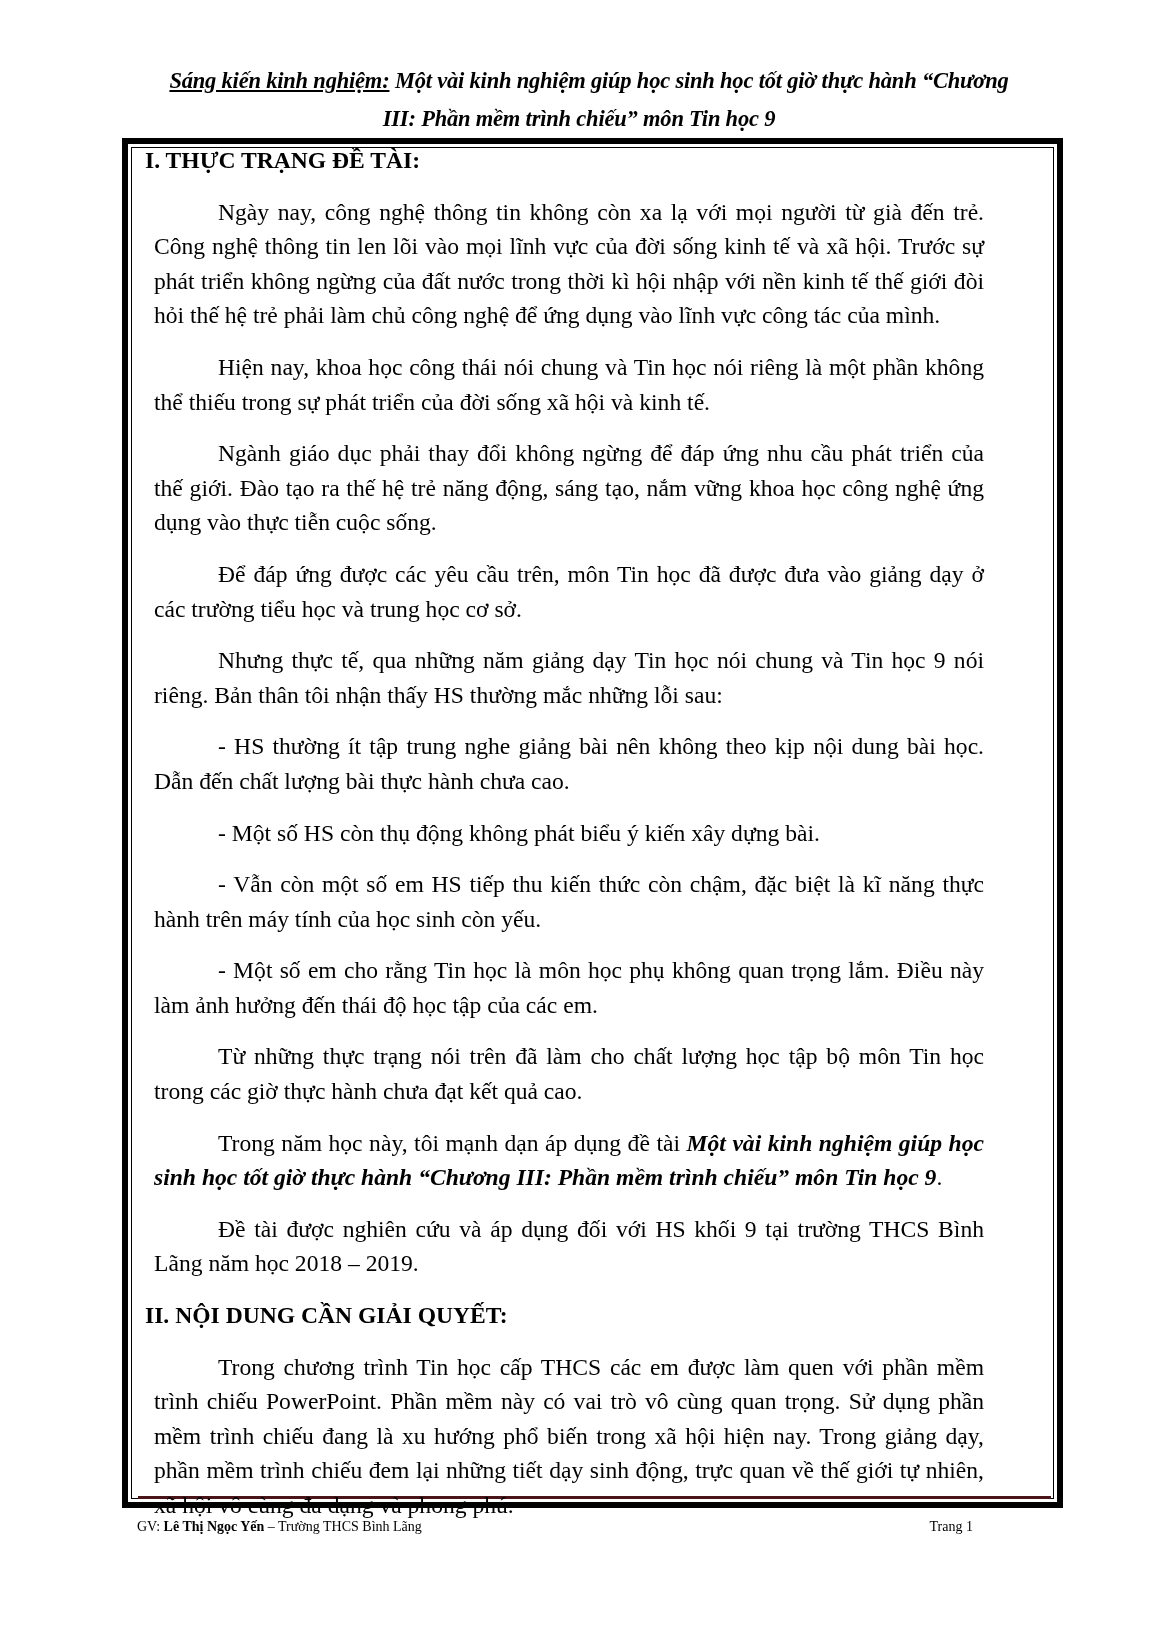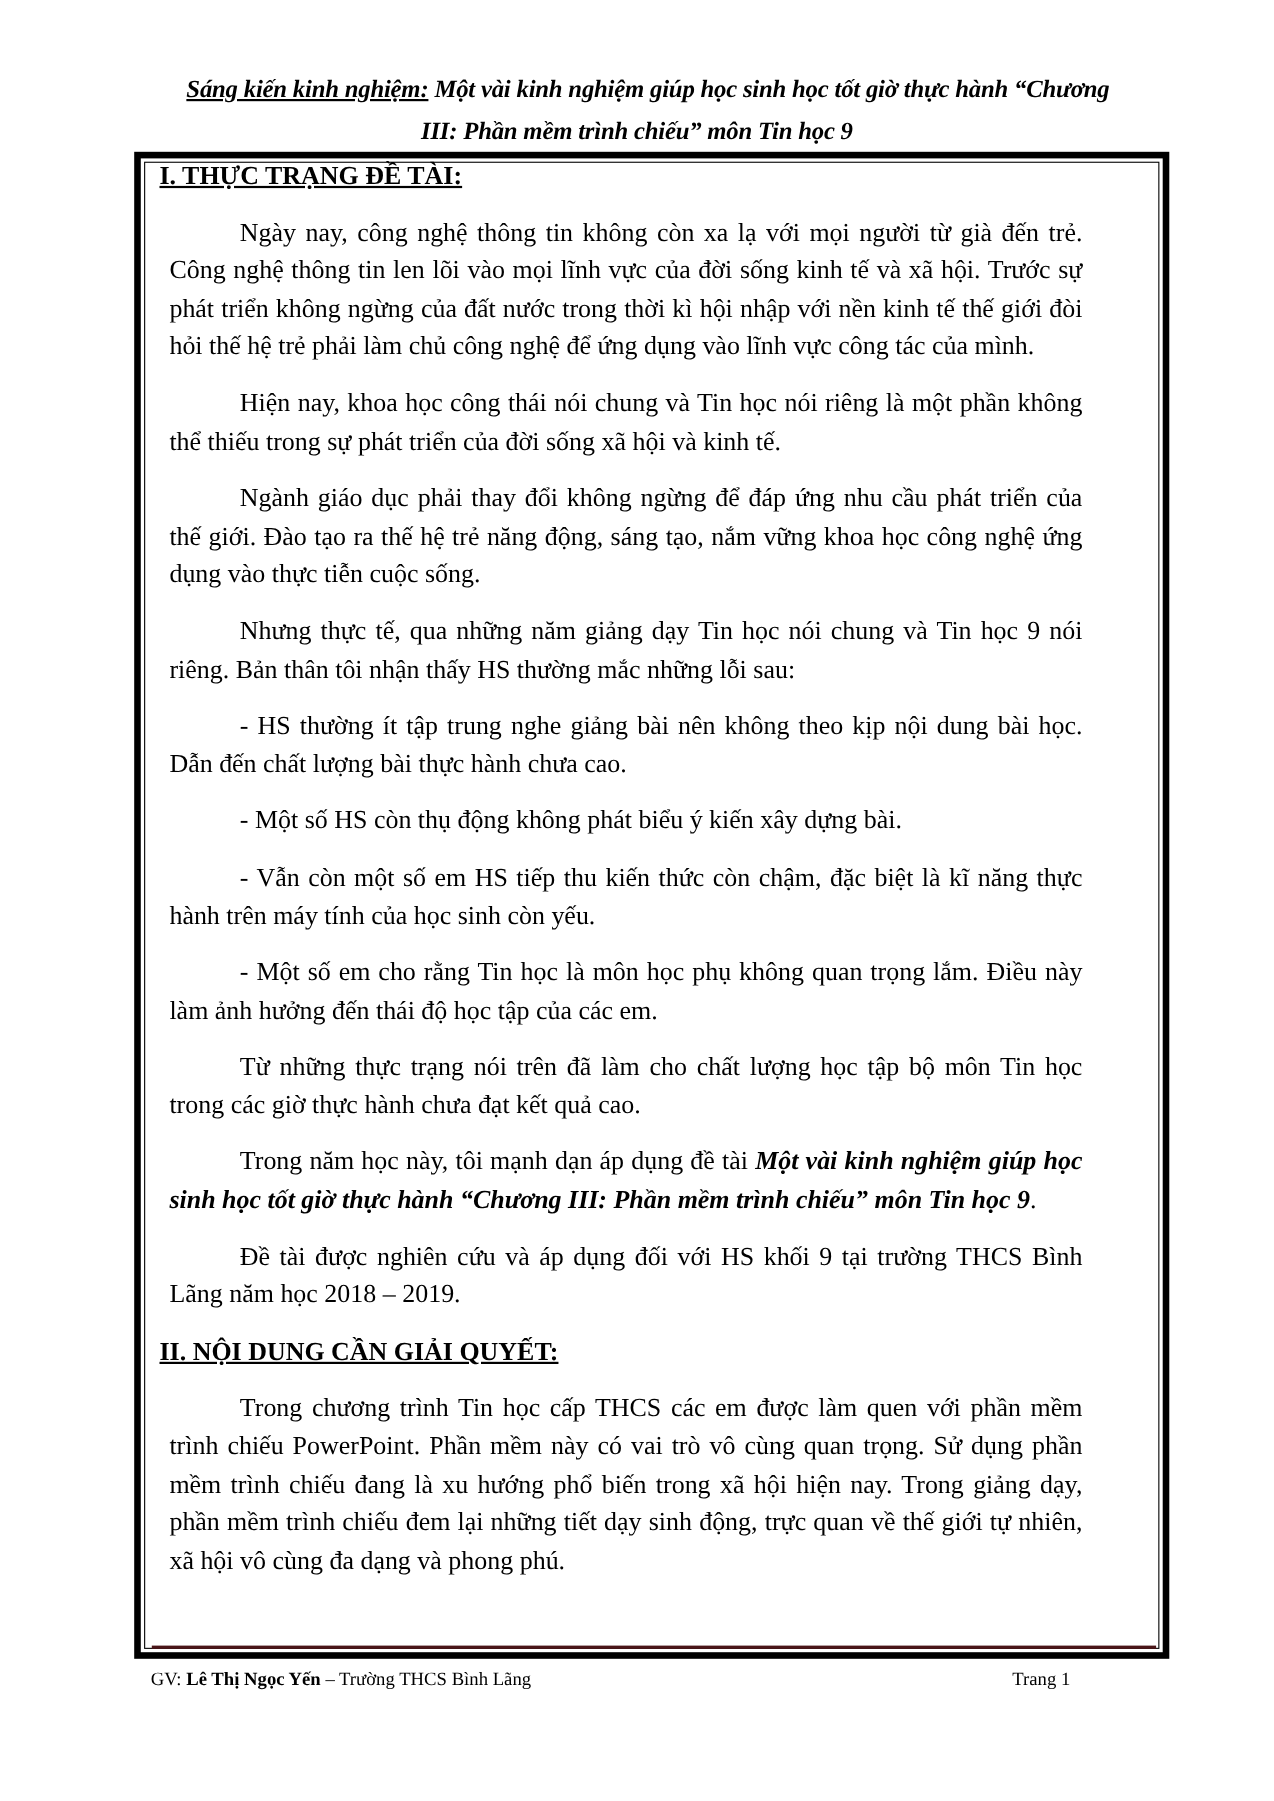--- a/index.html
+++ b/index.html
@@ -15,45 +15,46 @@
     border: 6px solid #000; box-sizing: border-box; }
   .frame-inner { position: absolute; left: 3px; top: 3px; right: 3px; bottom: 3px;
     border: 1px solid #000; }
   .frame-bottom-line { position: absolute; left: 10px; right: 6px; bottom: 3px;
     height: 3px; background: #4a1518; }
 
   .content { position: absolute; left: 137px; top: 143px; width: 864px;
     font-size: 23.6px; line-height: 34.6px; text-align: justify; }
   .content p { margin: 17px; text-indent: 64px; }
   .content h2 { margin: 0; font-size: 23.6px; font-weight: bold; line-height: 34.6px;
-    padding-left: 8px; text-decoration: underline; }
+    padding-left: 8px; }
   .em-bi { font-weight: bold; font-style: italic; }
 
   .footer { position: absolute; left: 137px; top: 1512px; width: 836px;
-    font-size: 17px; line-height: 30px; display: flex; justify-content: space-between; }
+    font-size: 14px; line-height: 30px; display: flex; justify-content: space-between; }
   .footer b { font-weight: bold; }
 </style>
 </head>
 <body>
 
 <div class="running-header">
   <div><span class="lead">Sáng kiến kinh nghiệm:</span><span> Một vài kinh nghiệm giúp học sinh học tốt giờ thực hành “Chương</span></div>
   <div>III: Phần mềm trình chiếu” môn Tin học 9</div>
 </div>
 
 <div class="frame">
   <div class="frame-inner"></div>
   <div class="frame-bottom-line"></div>
 </div>
 
 <div class="content">
   <h2>I. THỰC TRẠNG ĐỀ TÀI:</h2>
   <p>Ngày nay, công nghệ thông tin không còn xa lạ với mọi người từ già đến trẻ. Công nghệ thông tin len lõi vào mọi lĩnh vực của đời sống kinh tế và xã hội. Trước sự phát triển không ngừng của đất nước trong thời kì hội nhập với nền kinh tế thế giới đòi hỏi thế hệ trẻ phải làm chủ công nghệ để ứng dụng vào lĩnh vực công tác của mình.</p>
   <p>Hiện nay, khoa học công thái nói chung và Tin học nói riêng là một phần không thể thiếu trong sự phát triển của đời sống xã hội và kinh tế.</p>
   <p>Ngành giáo dục phải thay đổi không ngừng để đáp ứng nhu cầu phát triển của thế giới. Đào tạo ra thế hệ trẻ năng động, sáng tạo, nắm vững khoa học công nghệ ứng dụng vào thực tiễn cuộc sống.</p>
+  <p>Để đáp ứng được các yêu cầu trên, môn Tin học đã được đưa vào giảng dạy ở các trường tiểu học và trung học cơ sở.</p>
   <p>Nhưng thực tế, qua những năm giảng dạy Tin học nói chung và Tin học 9 nói riêng. Bản thân tôi nhận thấy HS thường mắc những lỗi sau:</p>
   <p>- HS thường ít tập trung nghe giảng bài nên không theo kịp nội dung bài học. Dẫn đến chất lượng bài thực hành chưa cao.</p>
   <p>- Một số HS còn thụ động không phát biểu ý kiến xây dựng bài.</p>
   <p>- Vẫn còn một số em HS tiếp thu kiến thức còn chậm, đặc biệt là kĩ năng thực hành trên máy tính của học sinh còn yếu.</p>
   <p>- Một số em cho rằng Tin học là môn học phụ không quan trọng lắm. Điều này làm ảnh hưởng đến thái độ học tập của các em.</p>
   <p>Từ những thực trạng nói trên đã làm cho chất lượng học tập bộ môn Tin học trong các giờ thực hành chưa đạt kết quả cao.</p>
   <p><span>Trong năm học này, tôi mạnh dạn áp dụng đề tài </span><span class="em-bi">Một vài kinh nghiệm giúp học sinh học tốt giờ thực hành “Chương III: Phần mềm trình chiếu” môn Tin học 9</span><span>.</span></p>
   <p>Đề tài được nghiên cứu và áp dụng đối với HS khối 9 tại trường THCS Bình Lãng năm học 2018 – 2019.</p>
   <h2>II. NỘI DUNG CẦN GIẢI QUYẾT:</h2>
   <p>Trong chương trình Tin học cấp THCS các em được làm quen với phần mềm trình chiếu PowerPoint. Phần mềm này có vai trò vô cùng quan trọng. Sử dụng phần mềm trình chiếu đang là xu hướng phổ biến trong xã hội hiện nay. Trong giảng dạy, phần mềm trình chiếu đem lại những tiết dạy sinh động, trực quan về thế giới tự nhiên, xã hội vô cùng đa dạng và phong phú.</p>

